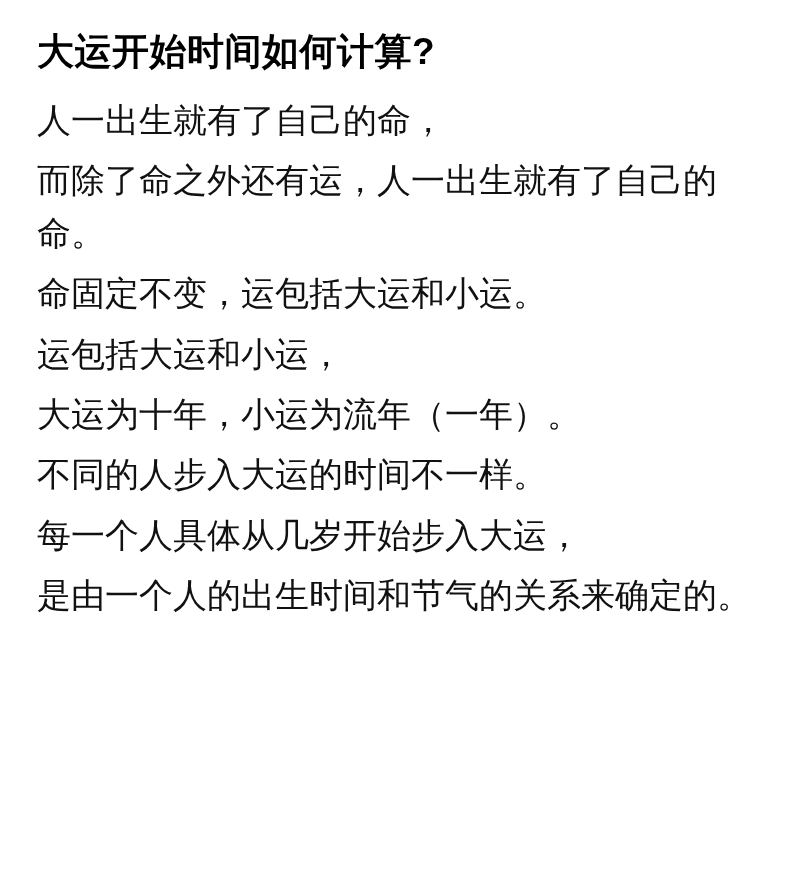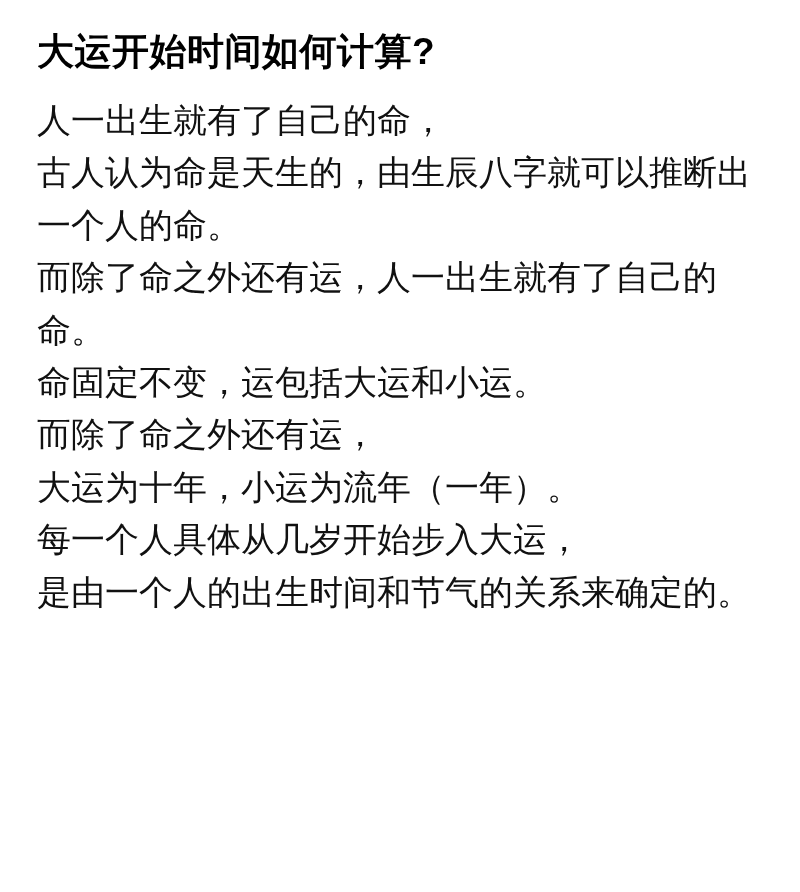--- a/index.html
+++ b/index.html
@@ -35,31 +35,32 @@
   }
   .paragraph {
     font-size: 34px;
     line-height: 52.4px;
     font-weight: 400;
     color: #111111;
     letter-spacing: 0px;
     text-align: left;
     word-break: normal;
     overflow-wrap: break-word;
+    margin-top: 8px;
   }
 </style>
 </head>
 <body>
 
 <div class="article">
   <h1 class="article-title">大运开始时间如何计算?</h1>
 
   <div class="article-body">
     <div class="paragraph">人一出生就有了自己的命，</div>
-    <div class="paragraph">古人认为命是天生的，由生辰八字就可以推断出一个人的命。</div>
     <div class="paragraph">而除了命之外还有运，人一出生就有了自己的命。</div>
     <div class="paragraph">命固定不变，运包括大运和小运。</div>
-    <div class="paragraph">而除了命之外还有运，</div>
+    <div class="paragraph">运包括大运和小运，</div>
     <div class="paragraph">大运为十年，小运为流年（一年）。</div>
+    <div class="paragraph">不同的人步入大运的时间不一样。</div>
     <div class="paragraph">每一个人具体从几岁开始步入大运，</div>
     <div class="paragraph">是由一个人的出生时间和节气的关系来确定的。</div>
   </div>
 </div>
 
 </body></html>

